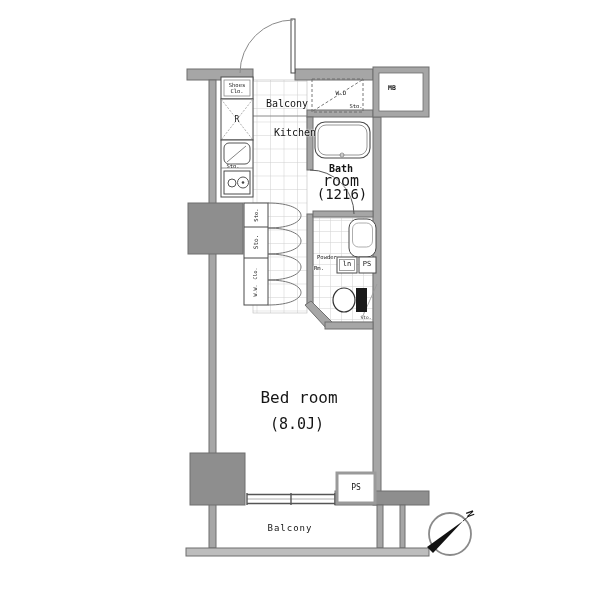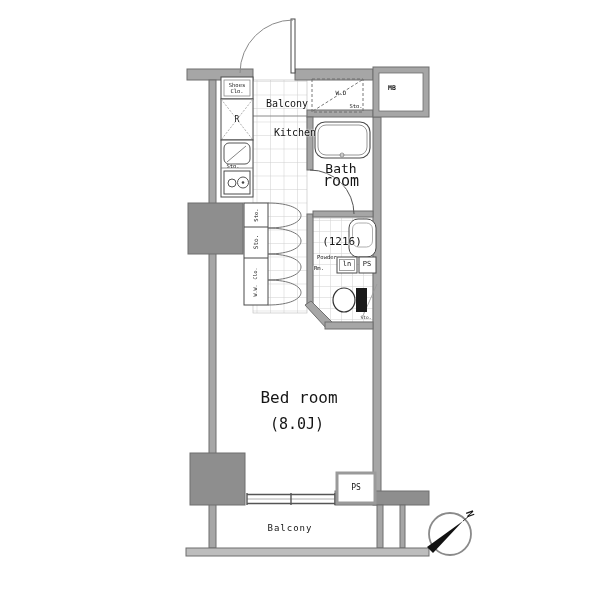--- a/index.html
+++ b/index.html
@@ -142,23 +142,23 @@
     <span style="display:block">Clo.</span>
   </div>
   <div class="lbl" style="left:287px;top:104px;font-size:10px;">Balcony</div>
   <div class="lbl" style="left:279px;top:133px;font-size:10px;padding-left:32px;">Kitchen</div>
   <div class="lbl" style="left:341px;top:93px;font-size:6px;">W.D</div>
   <div class="lbl" style="left:356px;top:106px;font-size:5.5px;">Sto.</div>
   <div class="lbl" style="left:392px;top:89px;font-size:6.5px;font-weight:bold;">MB</div>
   <div class="lbl" style="left:237px;top:120px;font-size:8px;">R</div>
   <div class="lbl" style="left:233px;top:166px;font-size:5.5px;">Sto.</div>
 
-  <div class="lbl" style="left:341px;top:169px;font-size:13px;">Bath</div>
+  <div class="lbl" style="left:341px;top:169px;font-size:10px;font-weight:bold;">Bath</div>
   <div class="lbl" style="left:341px;top:181px;font-size:15px;">room</div>
-  <div class="lbl" style="left:342px;top:195px;font-size:11px;margin-top:47px;">(1216)</div>
+  <div class="lbl" style="left:342px;top:195px;font-size:14px;">(1216)</div>
 
   <div class="lbl rot" style="left:256px;top:215px;font-size:5.5px;">Sto.</div>
   <div class="lbl rot" style="left:256px;top:242px;font-size:6px;">Sto.</div>
   <div class="lbl rot" style="left:256px;top:282px;font-size:5px;">
     <span class="row">W.W.</span>
     <span class="row">Clo.</span>
   </div>
 
   <div class="lbl" style="left:327px;top:257px;font-size:5.5px;">Powder</div>
   <div class="lbl" style="left:319px;top:268px;font-size:5.5px;">Rm.</div>

